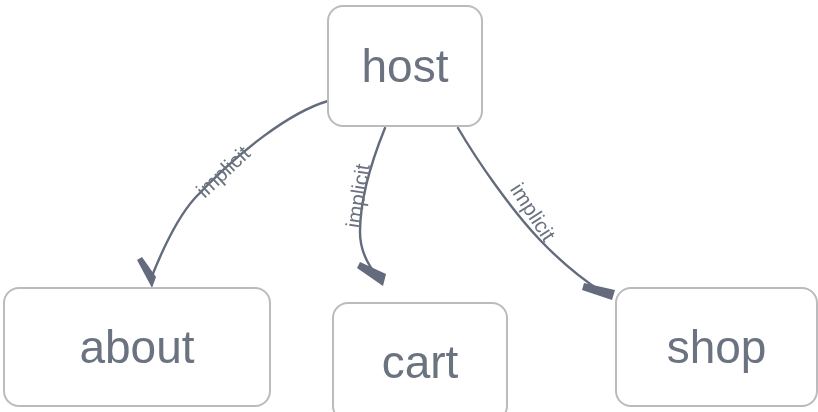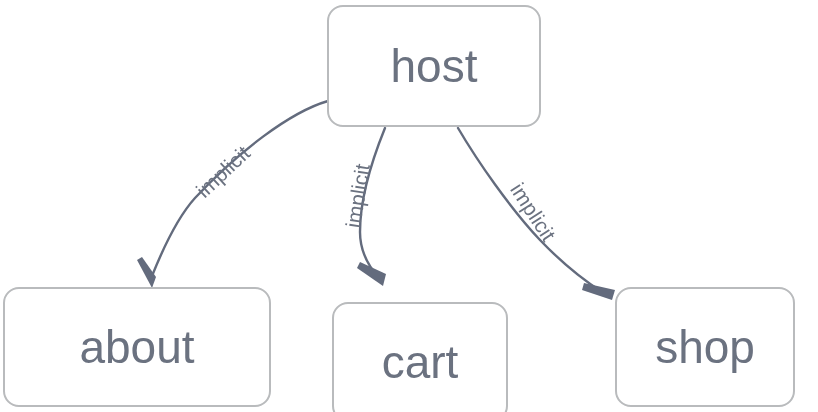--- a/index.html
+++ b/index.html
@@ -88,29 +88,29 @@
     <g>
       <path class="edge-path" d="M 458,128 C 478,162 510,208 540,240 C 562,263 585,281 602,292"></path>
       <polygon class="edge-arrow" points="612,300 582,290 584,283 615,290"></polygon>
       <g>
         <text class="edge-label-text" text-anchor="middle" transform="translate(527,216) rotate(57)">implicit</text>
       </g>
     </g>
 
   </svg>
 
-  <div class="node-box" id="node-host" style="left: 327px; top: 5px; width: 214px; height: 122px;">
+  <div class="node-box" id="node-host" style="left: 327px; top: 5px; width: 156px; height: 122px;">
     <span class="node-label">host</span>
   </div>
 
   <div class="node-box" id="node-about" style="left: 3px; top: 287px; width: 268px; height: 120px;">
     <span class="node-label">about</span>
   </div>
 
   <div class="node-box" id="node-cart" style="left: 332px; top: 302px; width: 176px; height: 120px;">
     <span class="node-label">cart</span>
   </div>
 
-  <div class="node-box" id="node-shop" style="left: 615px; top: 287px; width: 180px; height: 120px;">
+  <div class="node-box" id="node-shop" style="left: 615px; top: 287px; width: 203px; height: 120px;">
     <span class="node-label">shop</span>
   </div>
 
 </div>
 
 </body></html>

